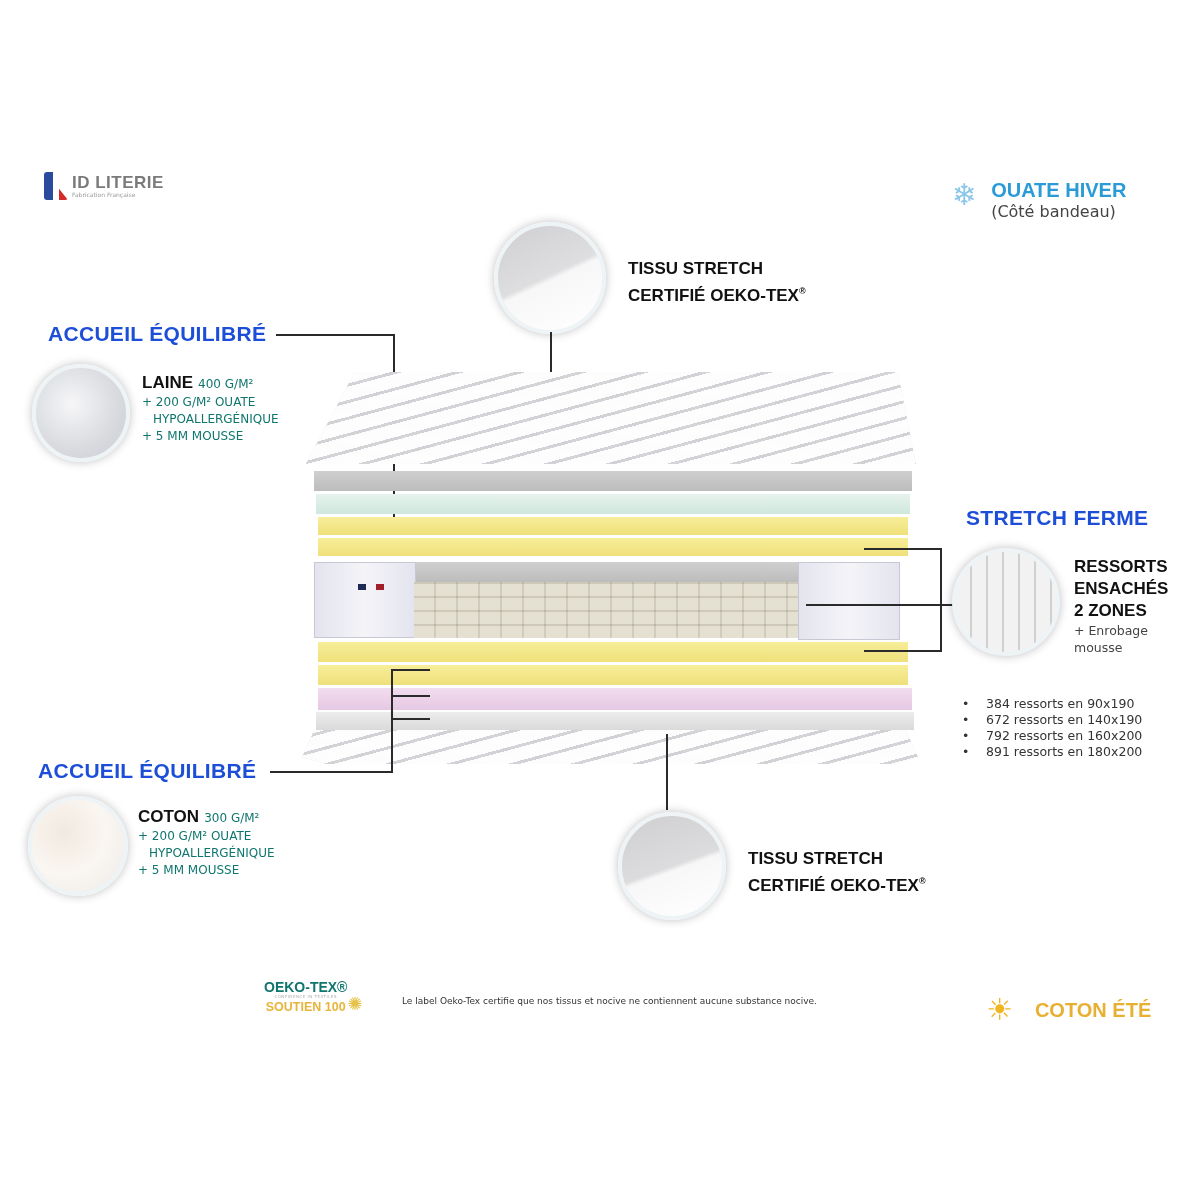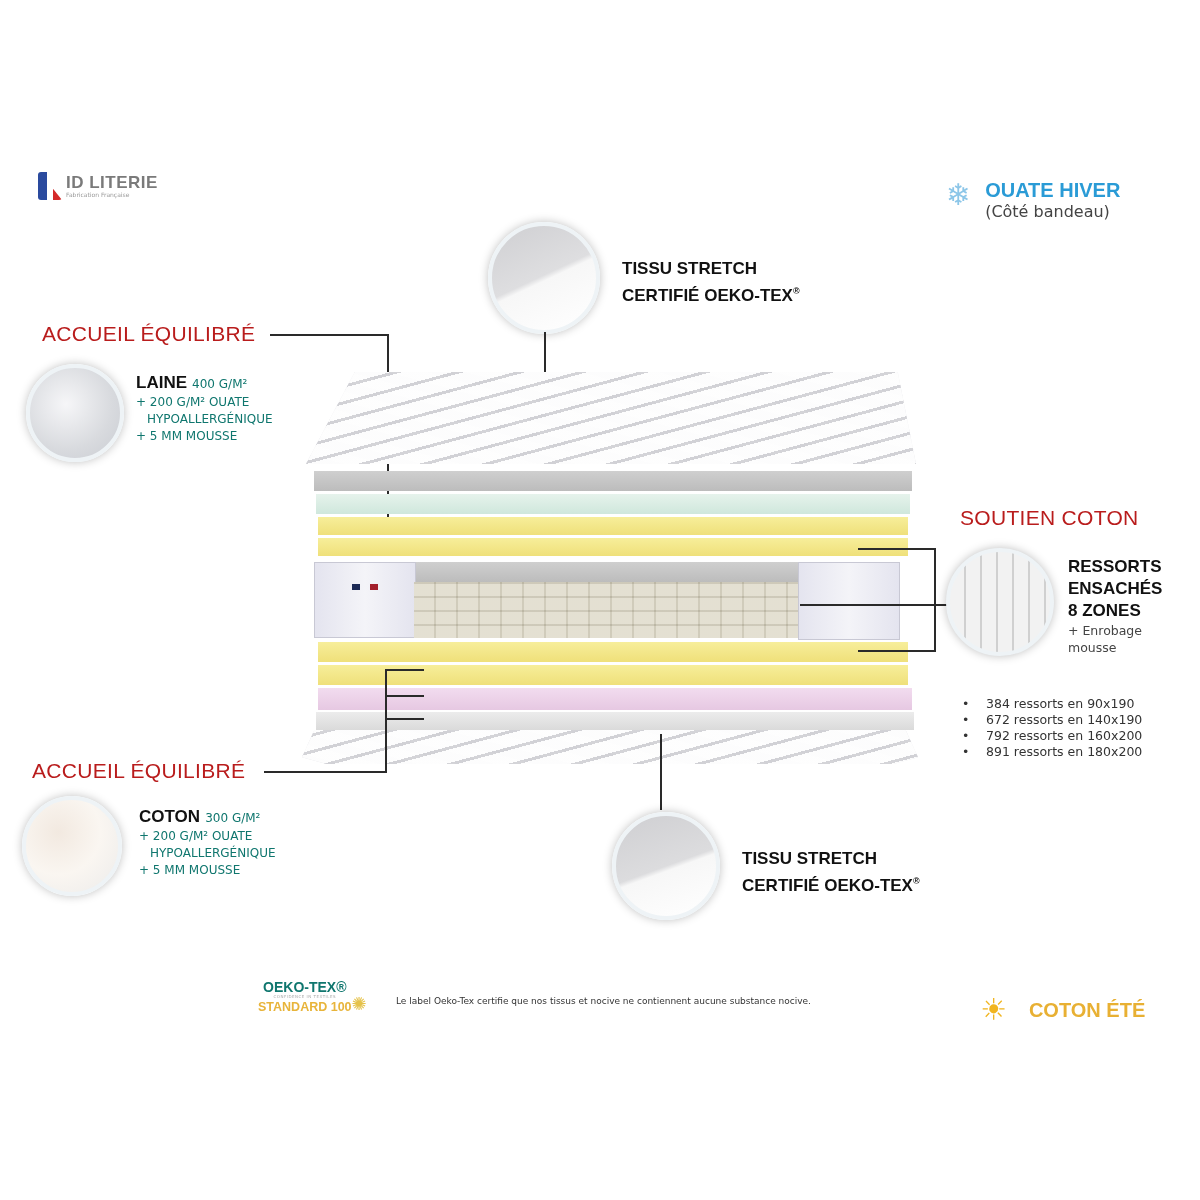--- a/index.html
+++ b/index.html
@@ -1,36 +1,36 @@
 <!DOCTYPE html>
 <html><head>
 <meta charset="utf-8">
 <style>
   html, body { margin:0; padding:0; background:#ffffff; }
   body { width:1200px; height:1200px; position:relative; overflow:hidden; font-family:"DejaVu Sans", sans-serif; color:#1a1a1a; }
-  .abs { position:absolute; }
+  .abs { position:absolute;margin-left:6px; }
 
   
   .logo { left:38px; top:172px; display:flex; align-items:center; }
   .logo-flag { width:24px; height:28px; position:relative; border-radius:3px; overflow:hidden; margin-right:4px; }
   .logo-flag .b { position:absolute; left:0; top:0; width:9px; height:28px; background:#2a4a9e; }
   .logo-flag .w { position:absolute; left:9px; top:0; width:6px; height:28px; background:#fff; }
   .logo-flag .r2 { position:absolute; left:15px; top:0; width:9px; height:28px; background:#d42a2a; clip-path:polygon(0 60%,100% 100%,0 100%); }
   .logo-text { display:flex; flex-direction:column; }
   .logo-name { font-family:"Liberation Sans", sans-serif; font-size:17px; font-weight:bold; color:#7a7a7a; letter-spacing:0.5px; line-height:17px; }
   .logo-sub { font-size:6px; color:#9a9a9a; line-height:8px; }
 
   
   .face-hiver { left:946px; top:178px; display:flex; align-items:flex-start; }
   .snow { font-size:30px; color:#8cc6e8; line-height:30px; margin-right:14px; margin-top:2px; }
   .fh-title { font-family:"Liberation Sans", sans-serif; font-size:20px; font-weight:bold; color:#2a9bd6; line-height:24px; }
   .fh-sub { font-size:16px; color:#444; line-height:20px; }
 
   
-  .h-main { font-family:"Liberation Sans", sans-serif; font-weight:normal; font-size:21px; color:#b91c1c; letter-spacing:0.3px; }
+  .h-main { font-family:"Liberation Sans", sans-serif; font-weight:bold; font-size:21px; color:#1d4ed8; letter-spacing:0.3px; }
   .label-bold { font-family:"Liberation Sans", sans-serif; font-weight:bold; font-size:17px; color:#111; line-height:22px; }
   .small { font-size:12px; color:#0f766e; line-height:17px; }
   .small-muted { font-size:12.5px; color:#444; line-height:17px; }
 
   .circle { border-radius:50%; border:4px solid #eef3f6; box-shadow:0 0 10px rgba(0,0,0,0.25); overflow:hidden; }
 
   .line-v { background:#2a2a2a; width:2px; }
   .line-h { background:#2a2a2a; height:2px; }
 
   
@@ -124,30 +124,30 @@
   <div class="abs" style="left:370px;top:584px;width:8px;height:6px;background:#a21e2b;"></div>
   <div class="layer springs" style="left:414px;top:582px;width:384px;height:56px;"></div>
   <div class="layer border-block" style="left:798px;top:562px;width:100px;height:76px;"></div>
   <div class="layer yellow" style="left:318px;top:642px;width:590px;height:20px;"></div>
   <div class="layer yellow" style="left:318px;top:665px;width:590px;height:20px;"></div>
   <div class="layer pink" style="left:318px;top:688px;width:594px;height:22px;"></div>
   <div class="layer lightgray" style="left:316px;top:712px;width:598px;height:18px;"></div>
   <div class="layer quilt" style="left:302px;top:730px;width:616px;height:34px;clip-path:polygon(2% 0,98% 0,100% 80%,96% 100%,4% 100%,0 80%);"></div>
 </div>
 
-<div class="abs h-main" style="left:960px;top:506px;">SOUTIEN COTON</div>
+<div class="abs h-main" style="left:960px;top:506px;">STRETCH FERME</div>
 <div class="abs line-h" style="left:858px;top:548px;width:78px;"></div>
 <div class="abs line-v" style="left:934px;top:548px;height:104px;"></div>
 <div class="abs line-h" style="left:858px;top:650px;width:78px;"></div>
 <div class="abs line-h" style="left:800px;top:604px;width:150px;"></div>
 <div class="abs circle" style="left:946px;top:548px;width:100px;height:100px;background:repeating-linear-gradient(90deg,#f2f2f2 0 14px,#d0d0d0 14px 16px), #eee;"></div>
 <div class="abs" style="left:1068px;top:556px;">
   <div class="label-bold">RESSORTS</div>
   <div class="label-bold">ENSACHÉS</div>
-  <div class="label-bold">8 ZONES</div>
+  <div class="label-bold">2 ZONES</div>
   <div class="small-muted">+ Enrobage</div>
   <div class="small-muted">mousse</div>
 </div>
 <ul class="abs bullets" style="left:956px;top:696px;">
   <li>
       <span class="dot">•</span>
       <span>384 ressorts en 90x190</span>
     </li>
   <li>
       <span class="dot">•</span>
@@ -164,40 +164,40 @@
 </ul>
 
 <div class="abs line-h" style="left:386px;top:669px;width:38px;"></div>
 <div class="abs line-h" style="left:386px;top:695px;width:38px;"></div>
 <div class="abs line-h" style="left:386px;top:718px;width:38px;"></div>
 <div class="abs line-v" style="left:385px;top:669px;height:104px;"></div>
 <div class="abs line-h" style="left:264px;top:771px;width:123px;"></div>
 <div class="abs h-main" style="left:32px;top:759px;">ACCUEIL ÉQUILIBRÉ</div>
 
 <div class="abs circle" style="left:22px;top:796px;width:92px;height:92px;background:radial-gradient(circle at 35% 35%,#f2e9e0,#faf6f1 50%,#ecebea);"></div>
-<div class="abs" style="left:139px;top:806px;">
+<div class="abs" style="left:132px;top:806px;">
   <div><span class="label-bold">COTON</span>
        <span class="small">300 G/M²</span></div>
   <div class="small">+ 200 G/M² OUATE</div>
   <div class="small" style="padding-left:11px">HYPOALLERGÉNIQUE</div>
   <div class="small">+ 5 MM MOUSSE</div>
 </div>
 
 <div class="abs line-v" style="left:660px;top:734px;height:76px;"></div>
 <div class="abs circle" style="left:612px;top:812px;width:100px;height:100px;background:linear-gradient(160deg,#cfcfd2 0%,#dcdcde 50%,#f7f7f7 54%,#ffffff 100%);"></div>
 <div class="abs label-bold" style="left:742px;top:848px;">
   <div>TISSU STRETCH</div>
   <div><span>CERTIFIÉ OEKO-TEX</span><sup style="font-size:9px">®</sup></div>
 </div>
 
 <div class="abs oeko-logo" style="display:flex;align-items:flex-end;">
   <div>
     <div class="oeko-top">OEKO-TEX®</div>
     <div class="oeko-mid">CONFIDENCE IN TEXTILES</div>
-    <div class="oeko-std">STANDARD 100</div>
+    <div class="oeko-std">SOUTIEN 100</div>
   </div>
   <span class="flower">✺</span>
 </div>
 <div class="abs oeko-note">Le label Oeko-Tex certifie que nos tissus et nocive ne contiennent aucune substance nocive.</div>
 
 <div class="abs face-ete">
   <span class="sun">☀</span>
   <span class="fe-title">COTON ÉTÉ</span>
 </div>
 

